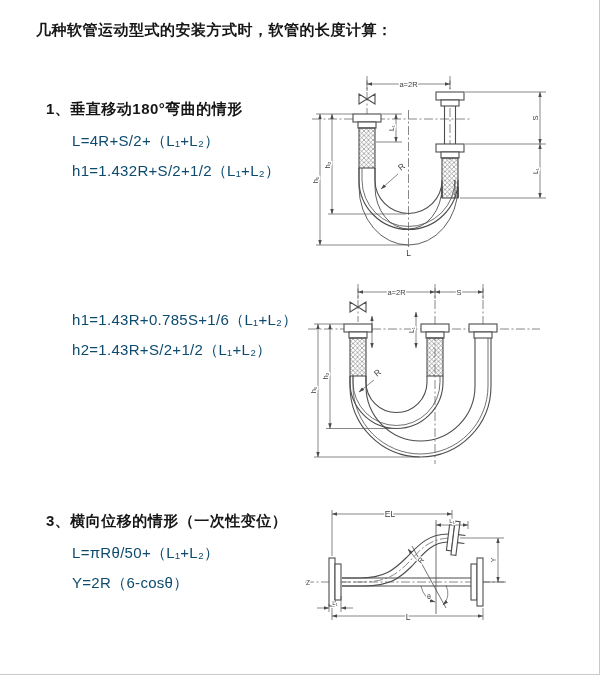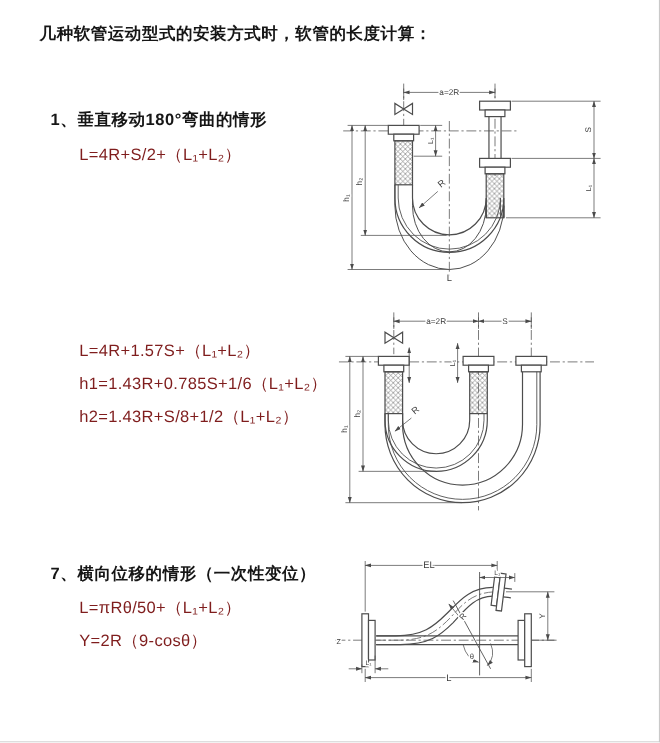--- a/index.html
+++ b/index.html
@@ -10,37 +10,38 @@
     border-right:1px solid #c9c9c9; border-bottom:1px solid #c9c9c9;
     overflow:hidden; color:#161616;
   }
   .title {
     position:absolute; left:36px; top:21px;
     font-size:15px; font-weight:bold; letter-spacing:.5px;
   }
   .section { position:absolute; left:46px; }
   .sec-heading { font-size:15px; font-weight:bold; letter-spacing:.5px; }
   .formulas { padding:7px 0 0 26px; }
-  .formula { font-size:15px; line-height:30px; letter-spacing:.3px; color:#7f1d1d; }
+  .formula { font-size:15px; line-height:30px; letter-spacing:.3px; color:#0c4a6e; }
   .diagram { position:absolute; }
   svg { display:block; }
   svg text { fill:#3c3c3c; font-family:"Liberation Sans","DejaVu Sans",sans-serif; }
   .lbl { paint-order:stroke; stroke:#ffffff; stroke-width:2.6px; stroke-linejoin:round; }
 </style>
 </head>
 <body>
 
 <div class="page">
 
   <div class="title">几种软管运动型式的安装方式时，软管的长度计算：</div>
 
   <div class="section" style="top:100px">
     <div class="sec-heading">1、垂直移动180°弯曲的情形</div>
     <div class="formulas">
       <div class="formula">L=4R+S/2+（L₁+L₂）</div>
+      <div class="formula">h1=1.432R+S/2+1/2（L₁+L₂）</div>
     </div>
   </div>
 
   <div class="diagram" style="left:310px; top:68px">
     <svg width="285" height="190" viewBox="0 0 285 190">
       <defs>
         <pattern id="xh1" width="4.5" height="4.5" patternUnits="userSpaceOnUse">
           <path d="M0,0 L4.5,4.5 M4.5,0 L0,4.5" stroke="#7a7a7a" stroke-width="0.6" fill="none"></path>
         </pattern>
         <marker id="ar1" viewBox="0 0 10 10" refX="9.5" refY="5" markerWidth="8" markerHeight="8" orient="auto-start-reverse">
@@ -118,23 +119,22 @@
         <text class="lbl" x="7.5" y="112" text-anchor="middle" transform="rotate(-90 7.5 112)">h₁</text>
         <text class="lbl" x="19.5" y="97" text-anchor="middle" transform="rotate(-90 19.5 97)">h₂</text>
         <text class="lbl" x="91" y="103" font-size="8.5" transform="rotate(-40 91 103)">R</text>
         <text class="lbl" x="98.5" y="187.5" font-size="8.5" text-anchor="middle">L</text>
       </g>
     </svg>
   </div>
 
   <div class="section" style="top:298px">
     <div class="formulas">
-      <div class="formula">L=4R+1.57S+（L₁+L₂）</div>
       <div class="formula">h1=1.43R+0.785S+1/6（L₁+L₂）</div>
-      <div class="formula">h2=1.43R+S/8+1/2（L₁+L₂）</div>
+      <div class="formula">h2=1.43R+S/2+1/2（L₁+L₂）</div>
     </div>
   </div>
 
   <div class="diagram" style="left:308px; top:276px">
     <svg width="290" height="195" viewBox="0 0 290 195">
       <defs>
         <pattern id="xh2" width="4.5" height="4.5" patternUnits="userSpaceOnUse">
           <path d="M0,0 L4.5,4.5 M4.5,0 L0,4.5" stroke="#7a7a7a" stroke-width="0.6" fill="none"></path>
         </pattern>
         <marker id="ar2" viewBox="0 0 10 10" refX="9.5" refY="5" markerWidth="8" markerHeight="8" orient="auto-start-reverse">
@@ -203,24 +203,24 @@
         <text class="lbl" x="151" y="18.8" text-anchor="middle">S</text>
         <text class="lbl" x="105.5" y="54" font-size="6.5" text-anchor="middle" transform="rotate(-90 105.5 54)">L₁</text>
         <text class="lbl" x="7.5" y="114" text-anchor="middle" transform="rotate(-90 7.5 114)">h₁</text>
         <text class="lbl" x="19.5" y="100" text-anchor="middle" transform="rotate(-90 19.5 100)">h₂</text>
         <text class="lbl" x="69" y="101" font-size="8.5" transform="rotate(-40 69 101)">R</text>
       </g>
     </svg>
   </div>
 
   <div class="section" style="top:512px">
-    <div class="sec-heading">7、横向位移的情形（一次性变位）</div>
+    <div class="sec-heading">3、横向位移的情形（一次性变位）</div>
     <div class="formulas">
       <div class="formula">L=πRθ/50+（L₁+L₂）</div>
-      <div class="formula">Y=2R（9-cosθ）</div>
+      <div class="formula">Y=2R（6-cosθ）</div>
     </div>
   </div>
 
   <div class="diagram" style="left:300px; top:500px">
     <svg width="300" height="145" viewBox="0 0 300 145">
       <defs>
         <marker id="ar3" viewBox="0 0 10 10" refX="9.5" refY="5" markerWidth="8" markerHeight="8" orient="auto-start-reverse">
           <path d="M0,1.8 L10,5 L0,8.2 Z" fill="#4a4a4a"></path>
         </marker>
       </defs>

